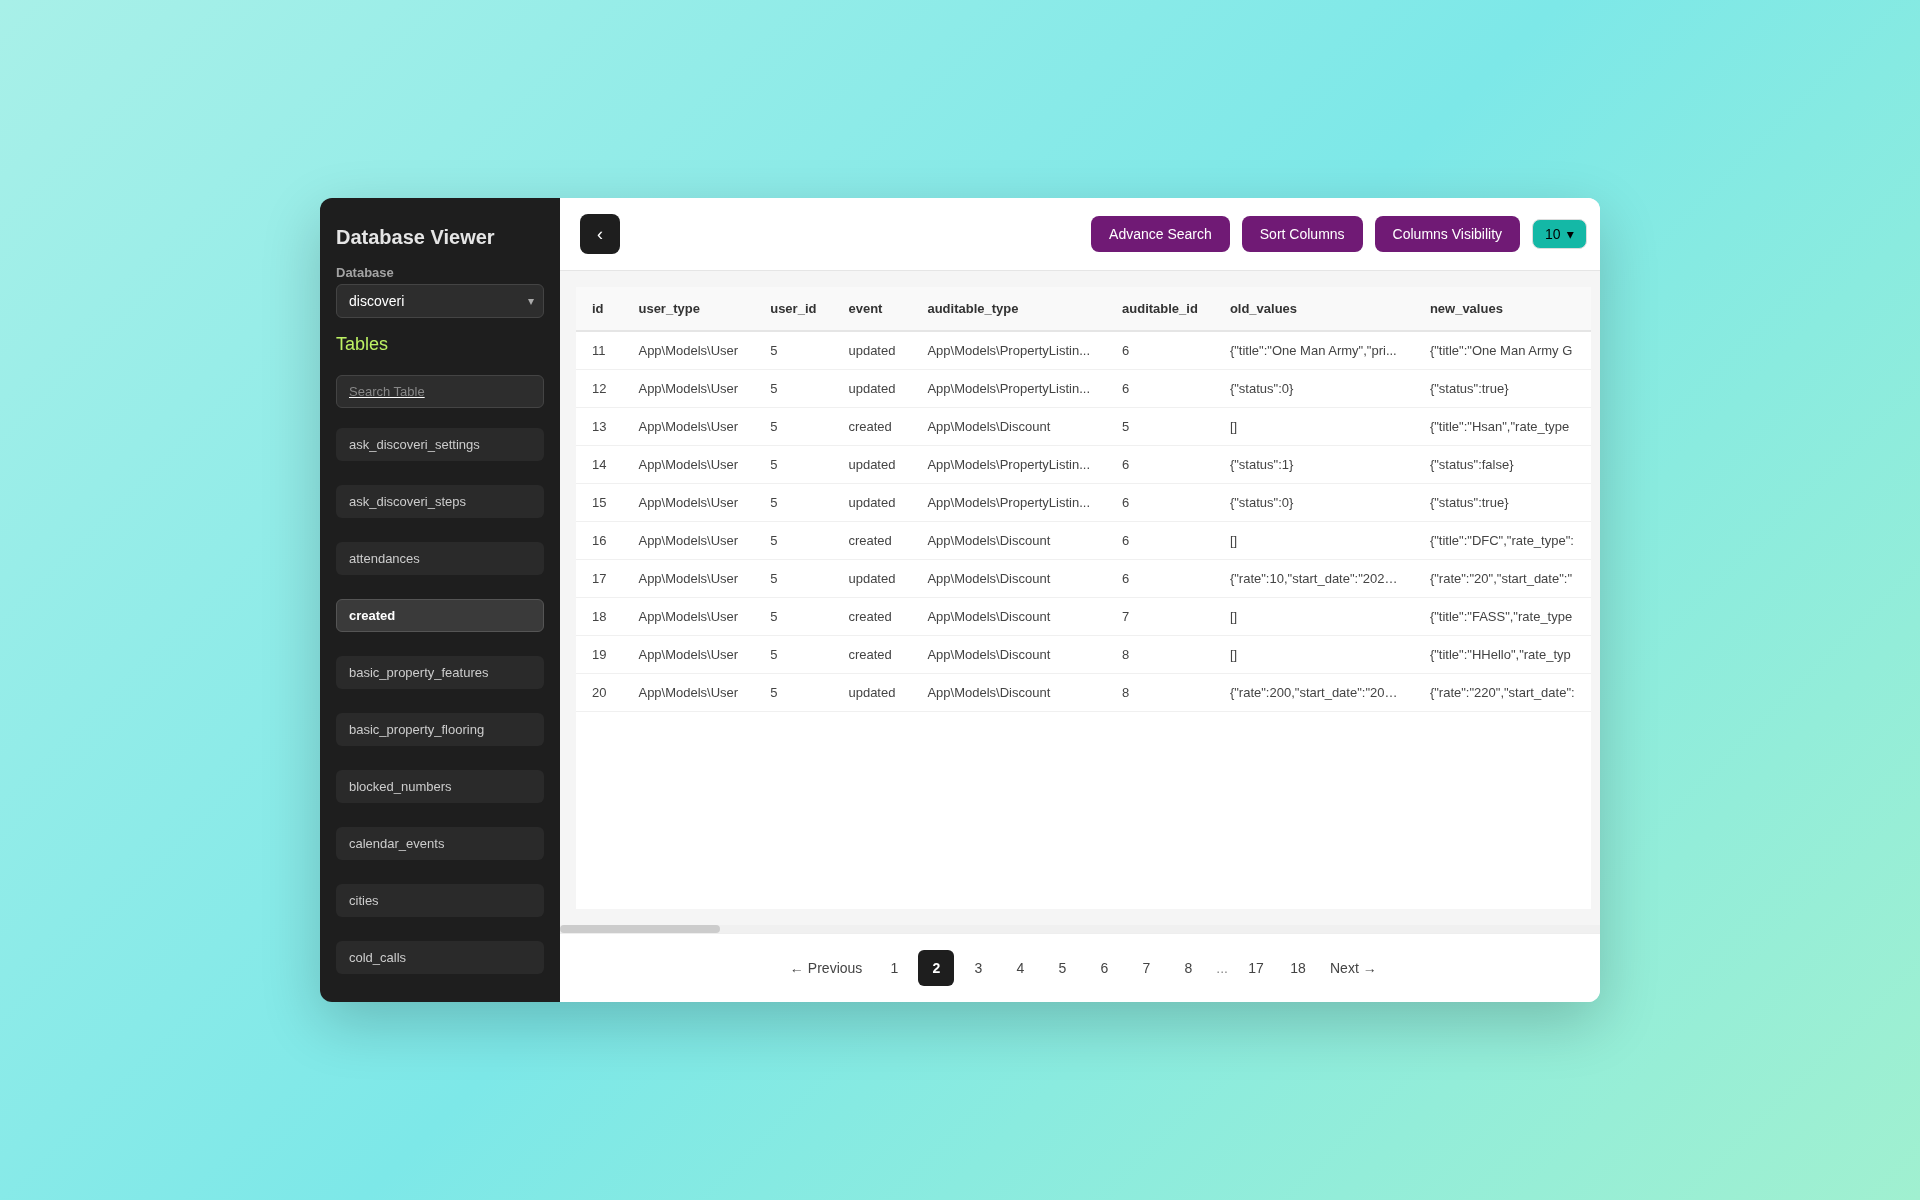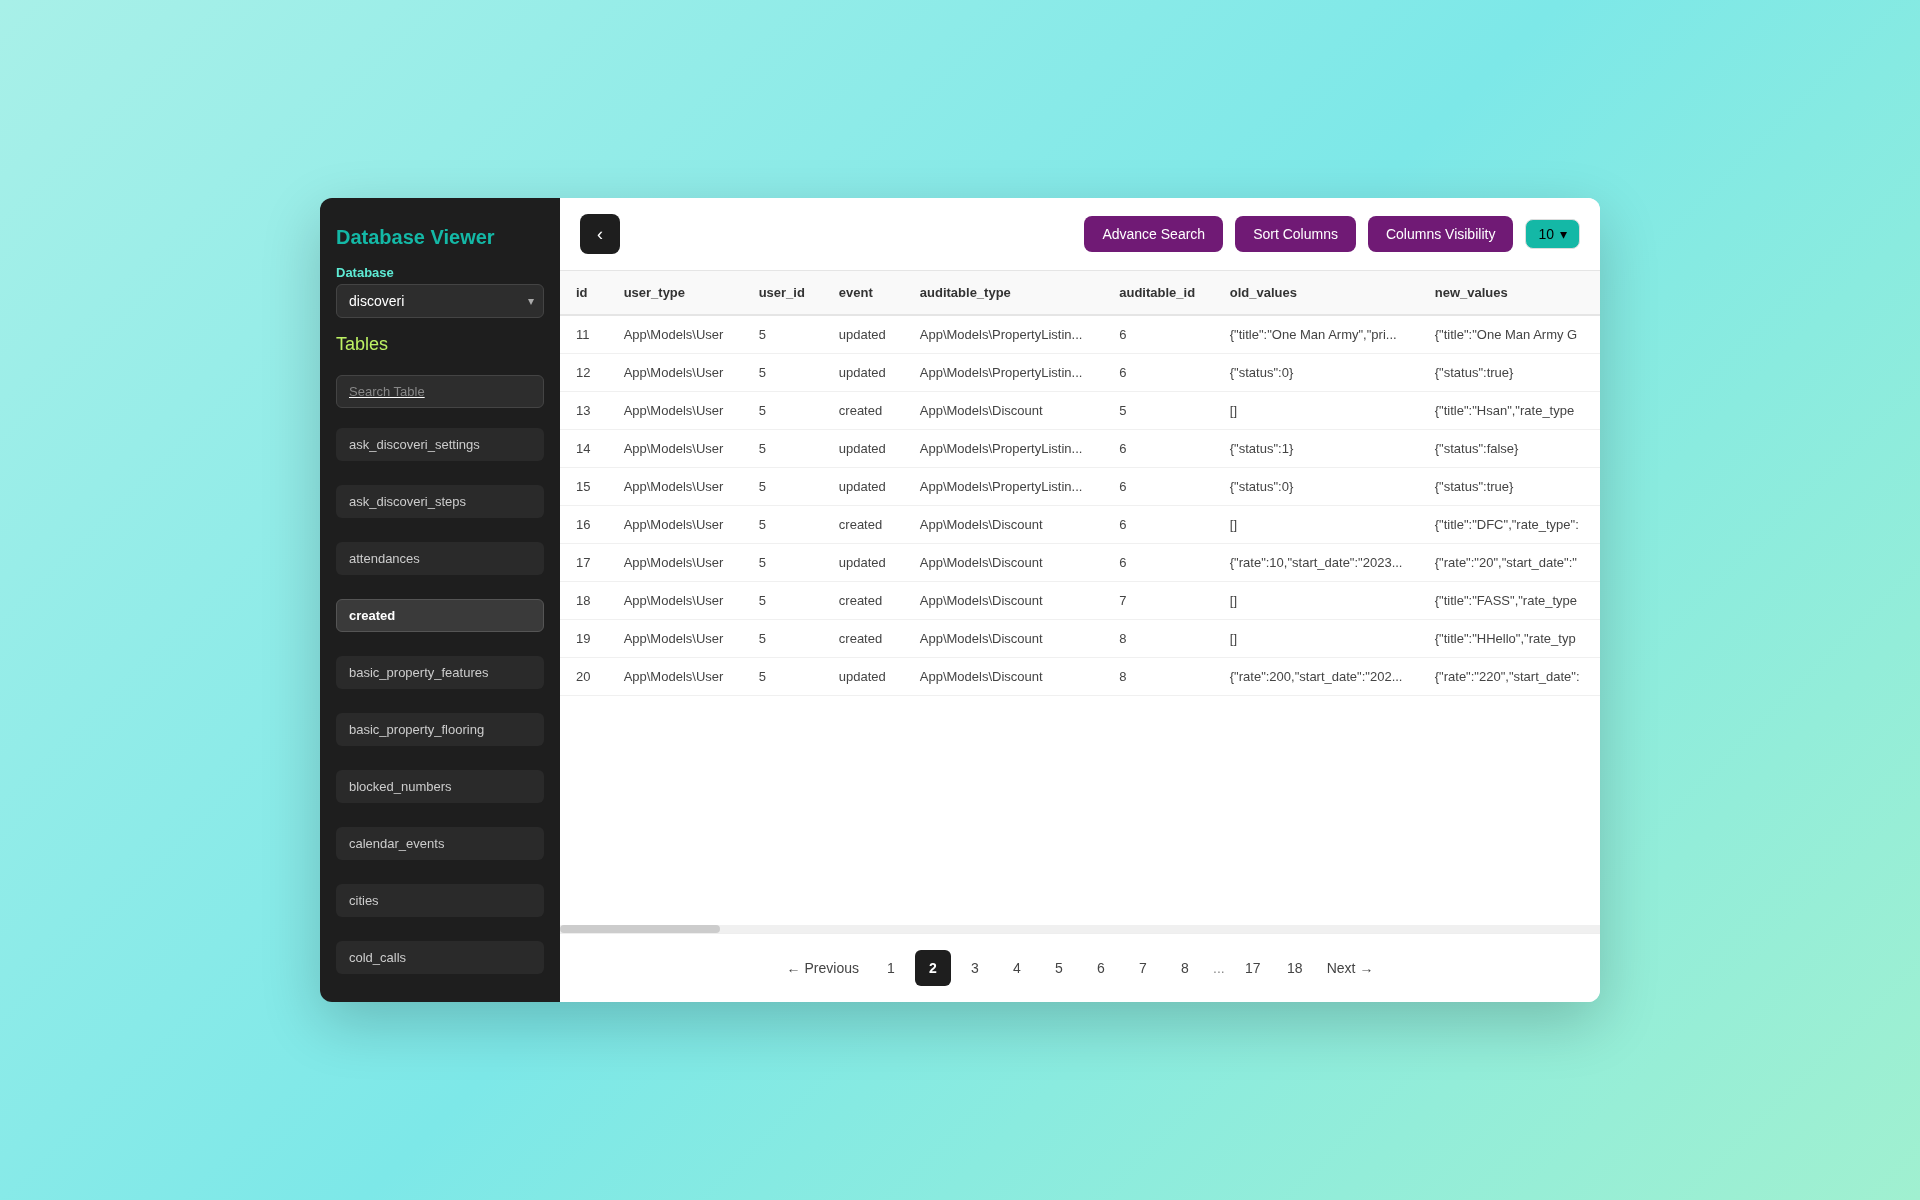--- a/index.html
+++ b/index.html
@@ -27,25 +27,25 @@
       color: #fff;
       padding: 28px 16px;
       flex-shrink: 0;
       display: flex;
       flex-direction: column;
       gap: 16px;
     }
     .sidebar-title {
       font-size: 20px;
       font-weight: 700;
-      color: #14b8a6;
+      color: #e5e5e5;
     }
     .sidebar-section-label {
       font-size: 13px;
-      color: #5eead4;
+      color: #a3a3a3;
       font-weight: 600;
       margin-bottom: 4px;
     }
     .sidebar-select-wrapper {
       position: relative;
     }
     .sidebar-select {
       width: 100%;
       background: #2d2d2d;
       border: 1px solid #444;
@@ -155,21 +155,21 @@
       border: 1px solid #ddd;
       border-radius: 8px;
       padding: 6px 12px;
       font-size: 14px;
       cursor: pointer;
     }
     
     .table-container {
       flex: 1;
       background: #fff;
-      margin: 0;
+      margin: 16px;
       overflow: hidden;
     }
     .data-table {
       width: 100%;
       border-collapse: collapse;
       font-size: 13px;
     }
     .data-table thead tr {
       background: #f9f9f9;
       border-bottom: 2px solid #e5e5e5;

